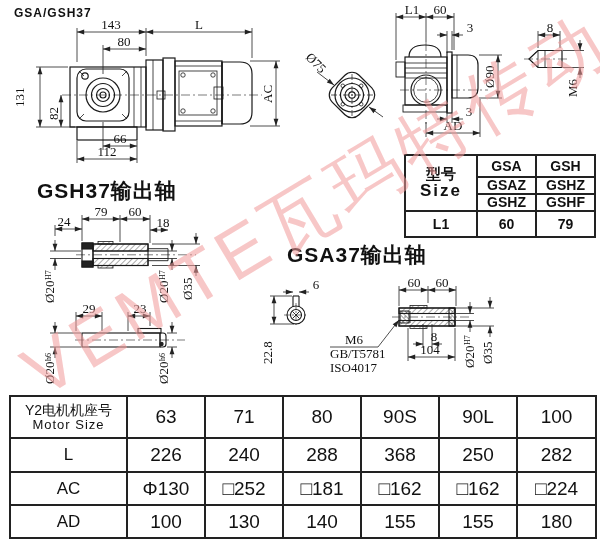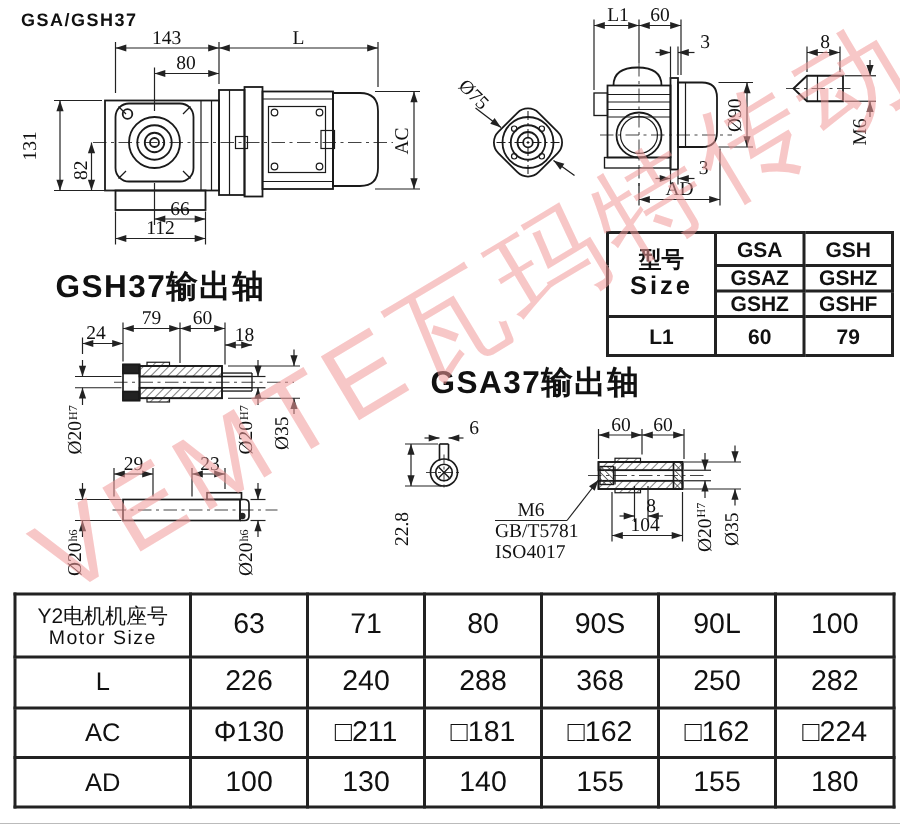--- a/index.html
+++ b/index.html
@@ -398,21 +398,21 @@
     <td>226</td>
     <td>240</td>
     <td>288</td>
     <td>368</td>
     <td>250</td>
     <td>282</td>
   </tr>
   <tr>
     <td class="rowlab" style="height:31px">AC</td>
     <td>Φ130</td>
-    <td>□211</td>
+    <td>□252</td>
     <td>□181</td>
     <td>□162</td>
     <td>□162</td>
     <td>□224</td>
   </tr>
   <tr>
     <td class="rowlab" style="height:31px">AD</td>
     <td>100</td>
     <td>130</td>
     <td>140</td>

